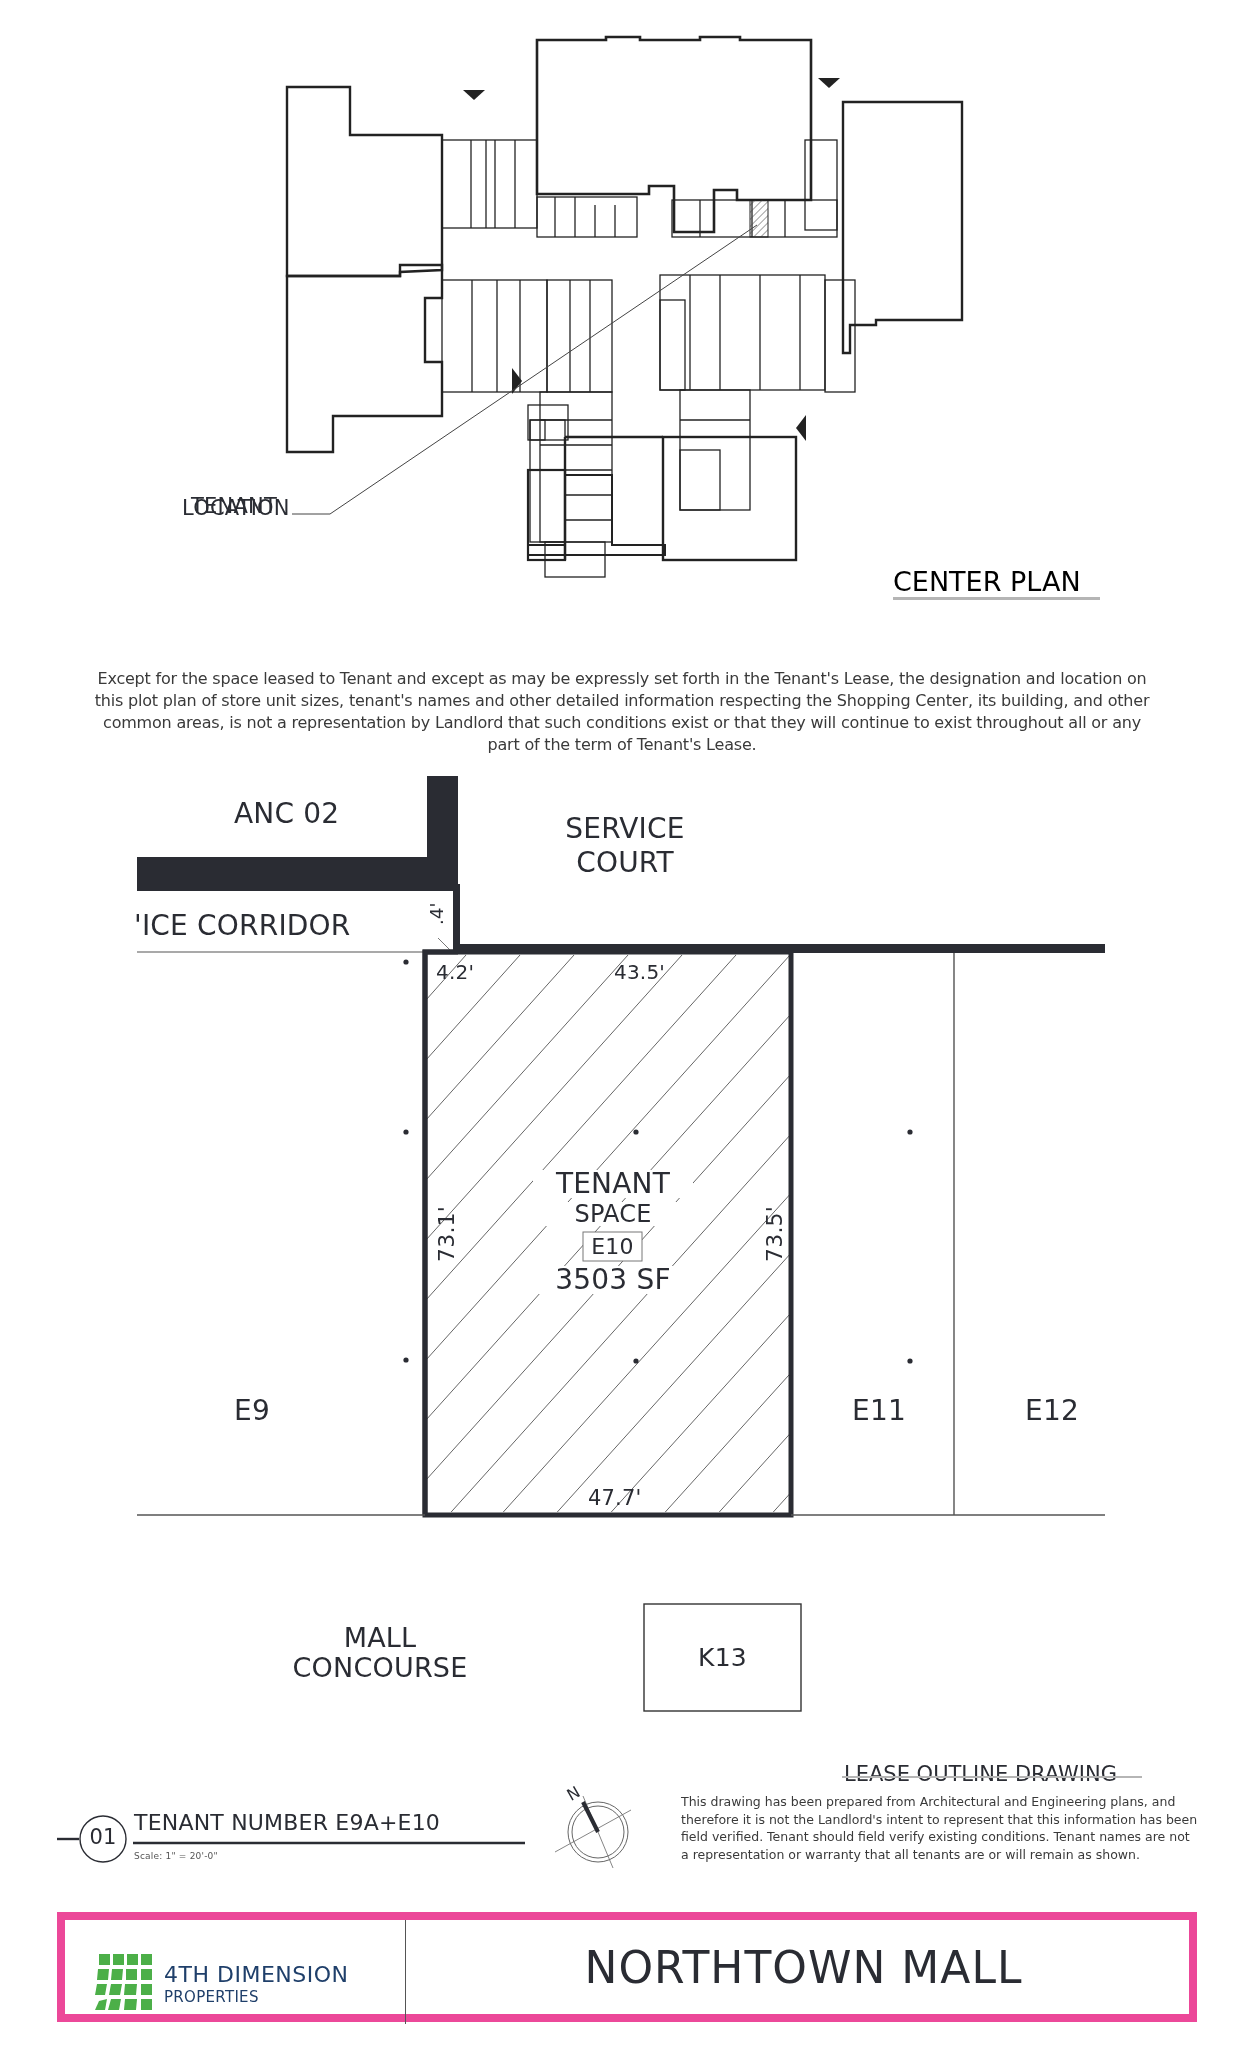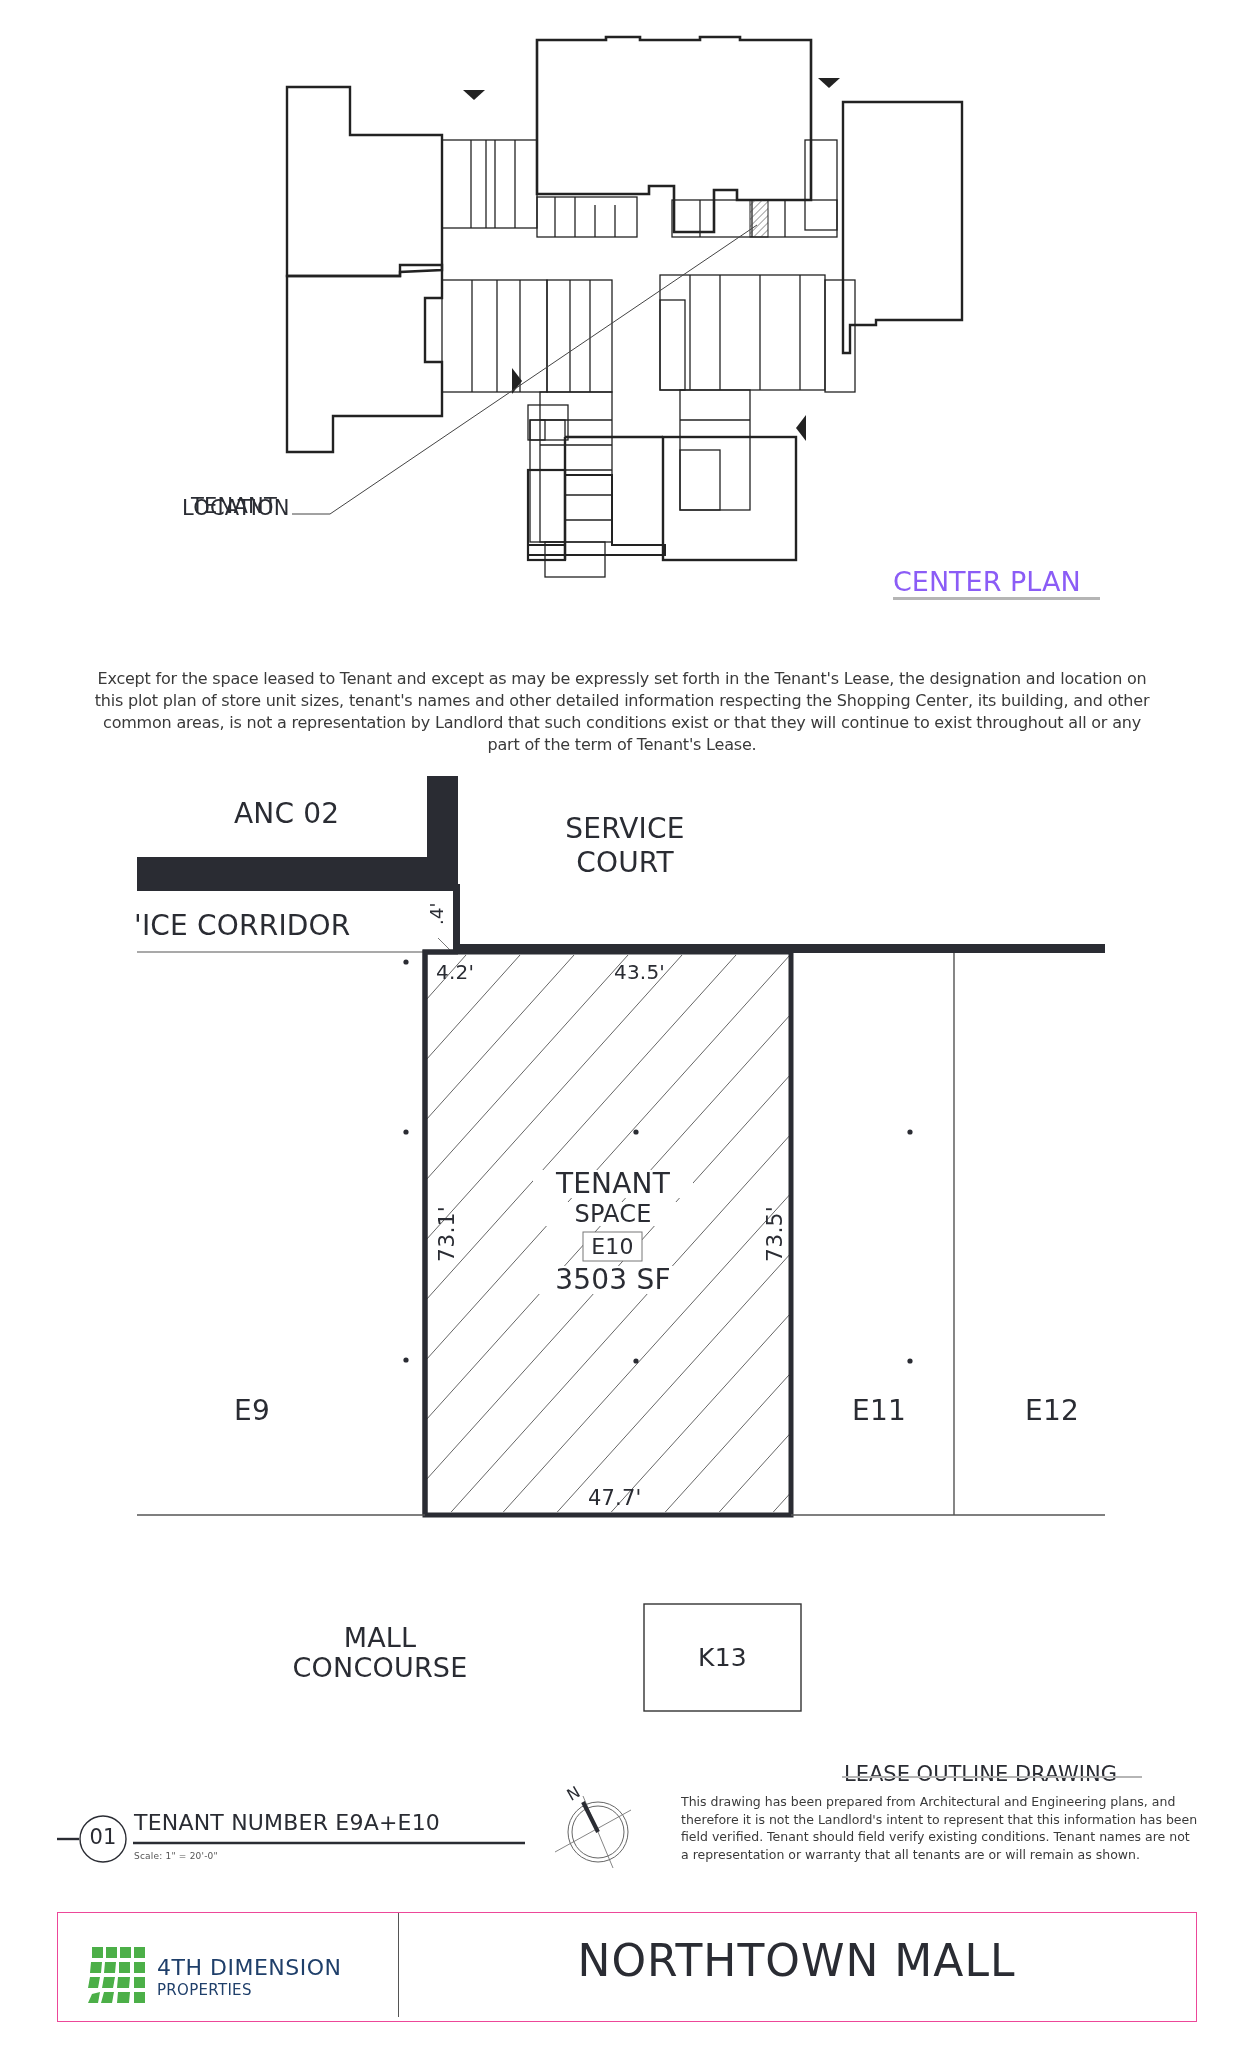--- a/index.html
+++ b/index.html
@@ -4,27 +4,27 @@
 <style>
   html, body { margin: 0; padding: 0; background: #ffffff; }
   body { width: 1243px; height: 2048px; position: relative; overflow: hidden;
          font-family: "DejaVu Sans", "Liberation Sans", sans-serif; color: #2a2c33; }
   .abs { position: absolute; }
   svg.layer { position: absolute; left: 0; top: 0; }
   .lbl { position: absolute; white-space: nowrap; color: #2a2c33; line-height: 1; letter-spacing: 0.2px; }
   .center-text { text-align: center; }
   .disclaimer-top { position: absolute; left: 92px; top: 624px; width: 1060px; text-align: center;
         font-size: 16px; line-height: 22px; color: #3a3a3a; letter-spacing: -0.2px; margin-top: 44px; }
-  .center-plan-title { position: absolute; left: 893px; top: 566px; font-size: 27px; color: #8b5cf6; }
+  .center-plan-title { position: absolute; left: 893px; top: 566px; font-size: 27px; color: #000000; }
   .center-plan-underline { position: absolute; left: 893px; top: 597px; width: 207px; height: 3px; background: #b5b5b5; }
   .lease-heading { position: absolute; left: 844px; top: 1762px; font-size: 21px; color: #2a2c33; }
   .lease-underline { position: absolute; left: 842px; top: 1776px; width: 300px; height: 2px; background: #b5b5b5; }
   .lease-note { position: absolute; left: 681px; top: 1793px; width: 520px; font-size: 12.5px; line-height: 17.5px; color: #3a3a3a; }
   .title-block { position: absolute; left: 57px; top: 1912px; width: 1140px; height: 110px;
-        border: 1px solid #ec4899; box-sizing: border-box; background: #fff; }
+        border: 8px solid #ec4899; box-sizing: border-box; background: #fff; }
   .title-divider { position: absolute; left: 340px; top: 0; width: 1px; height: 104px; background: #555; }
   .logo-grid { position: absolute; left: 30px; top: 34px; width: 58px; height: 58px; }
   .logo-text-1 { position: absolute; left: 99px; top: 42px; font-size: 22px; color: #1f3f6a; letter-spacing: 0.5px; }
   .logo-text-2 { position: absolute; left: 99px; top: 68px; font-size: 15px; color: #1f3f6a; letter-spacing: 0.3px; }
   .mall-name { position: absolute; left: 340px; top: 22px; width: 797px; text-align: center; font-size: 44px; color: #2a2c33; letter-spacing: 1px; }
   .mall-city { position: absolute; left: 340px; top: 78px; width: 797px; text-align: center; font-size: 18px; color: #2a2c33; }
 </style>
 </head>
 <body>
 

